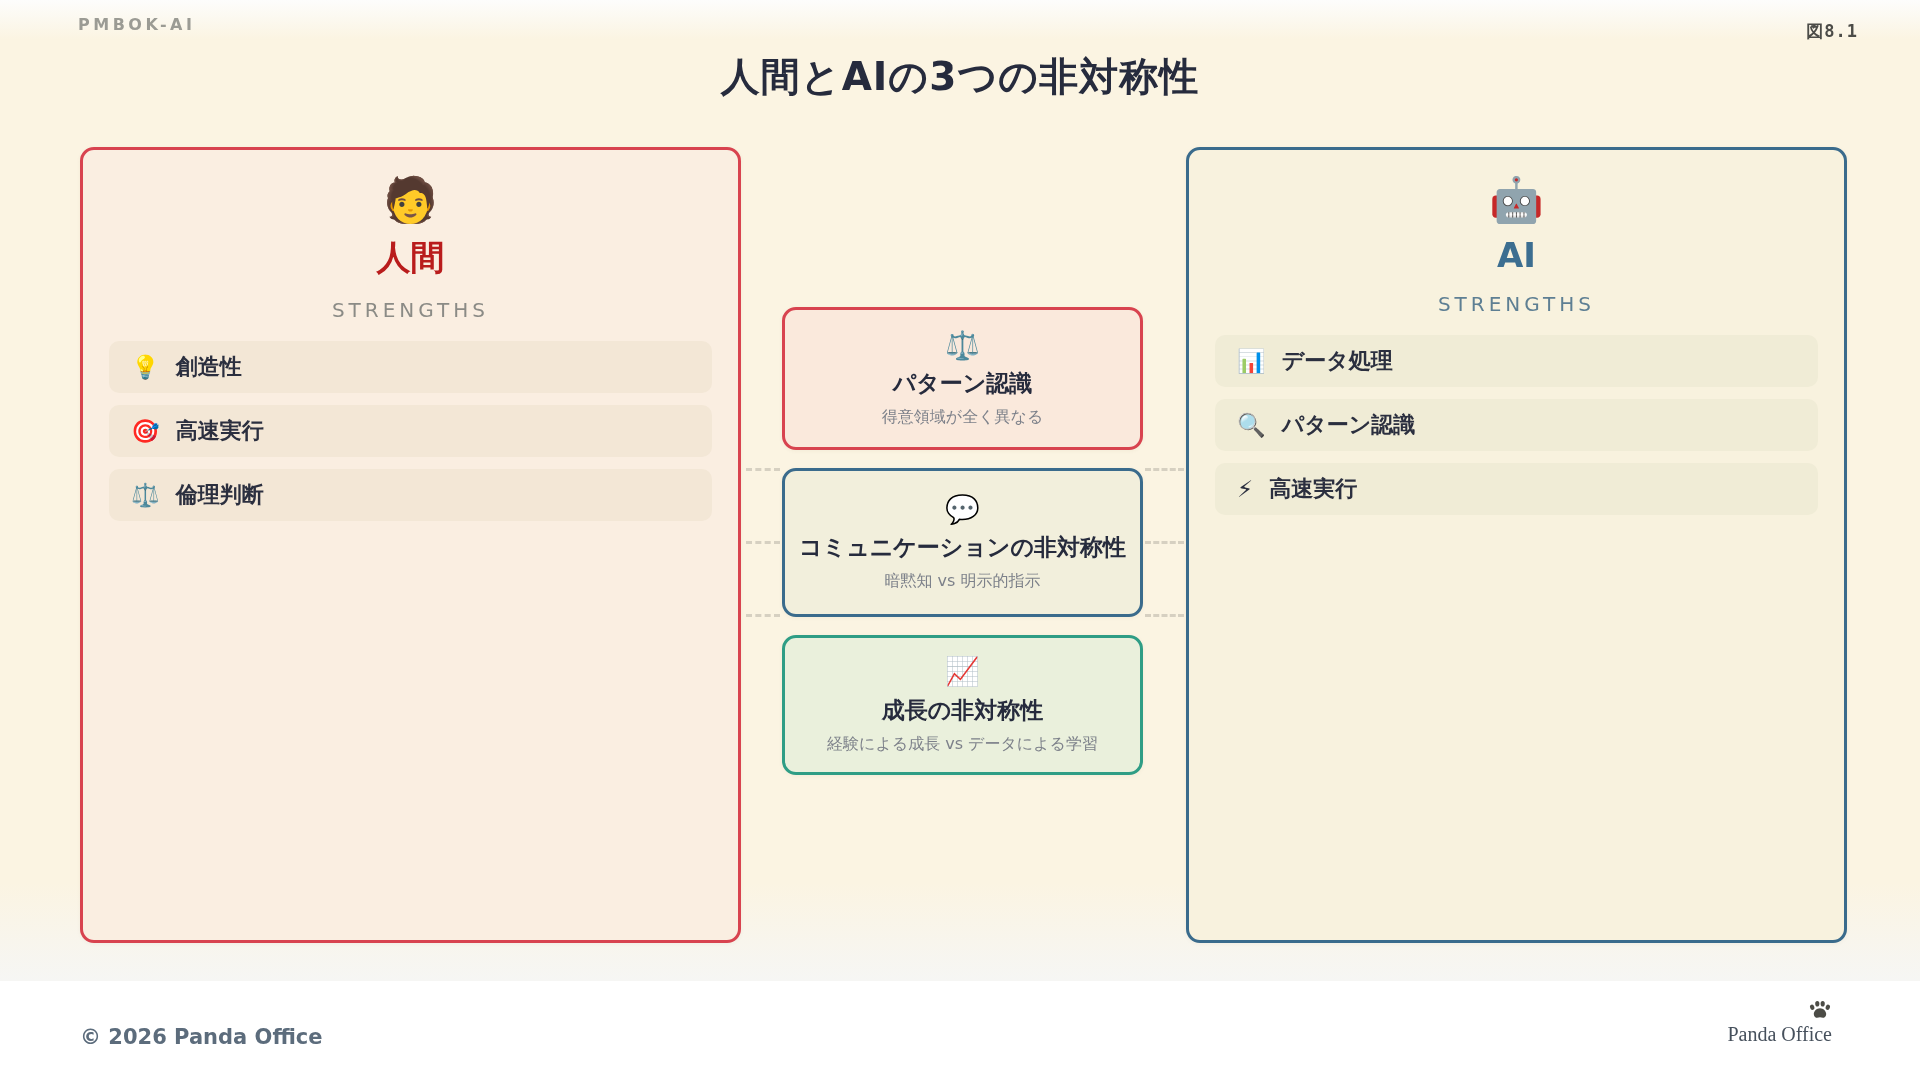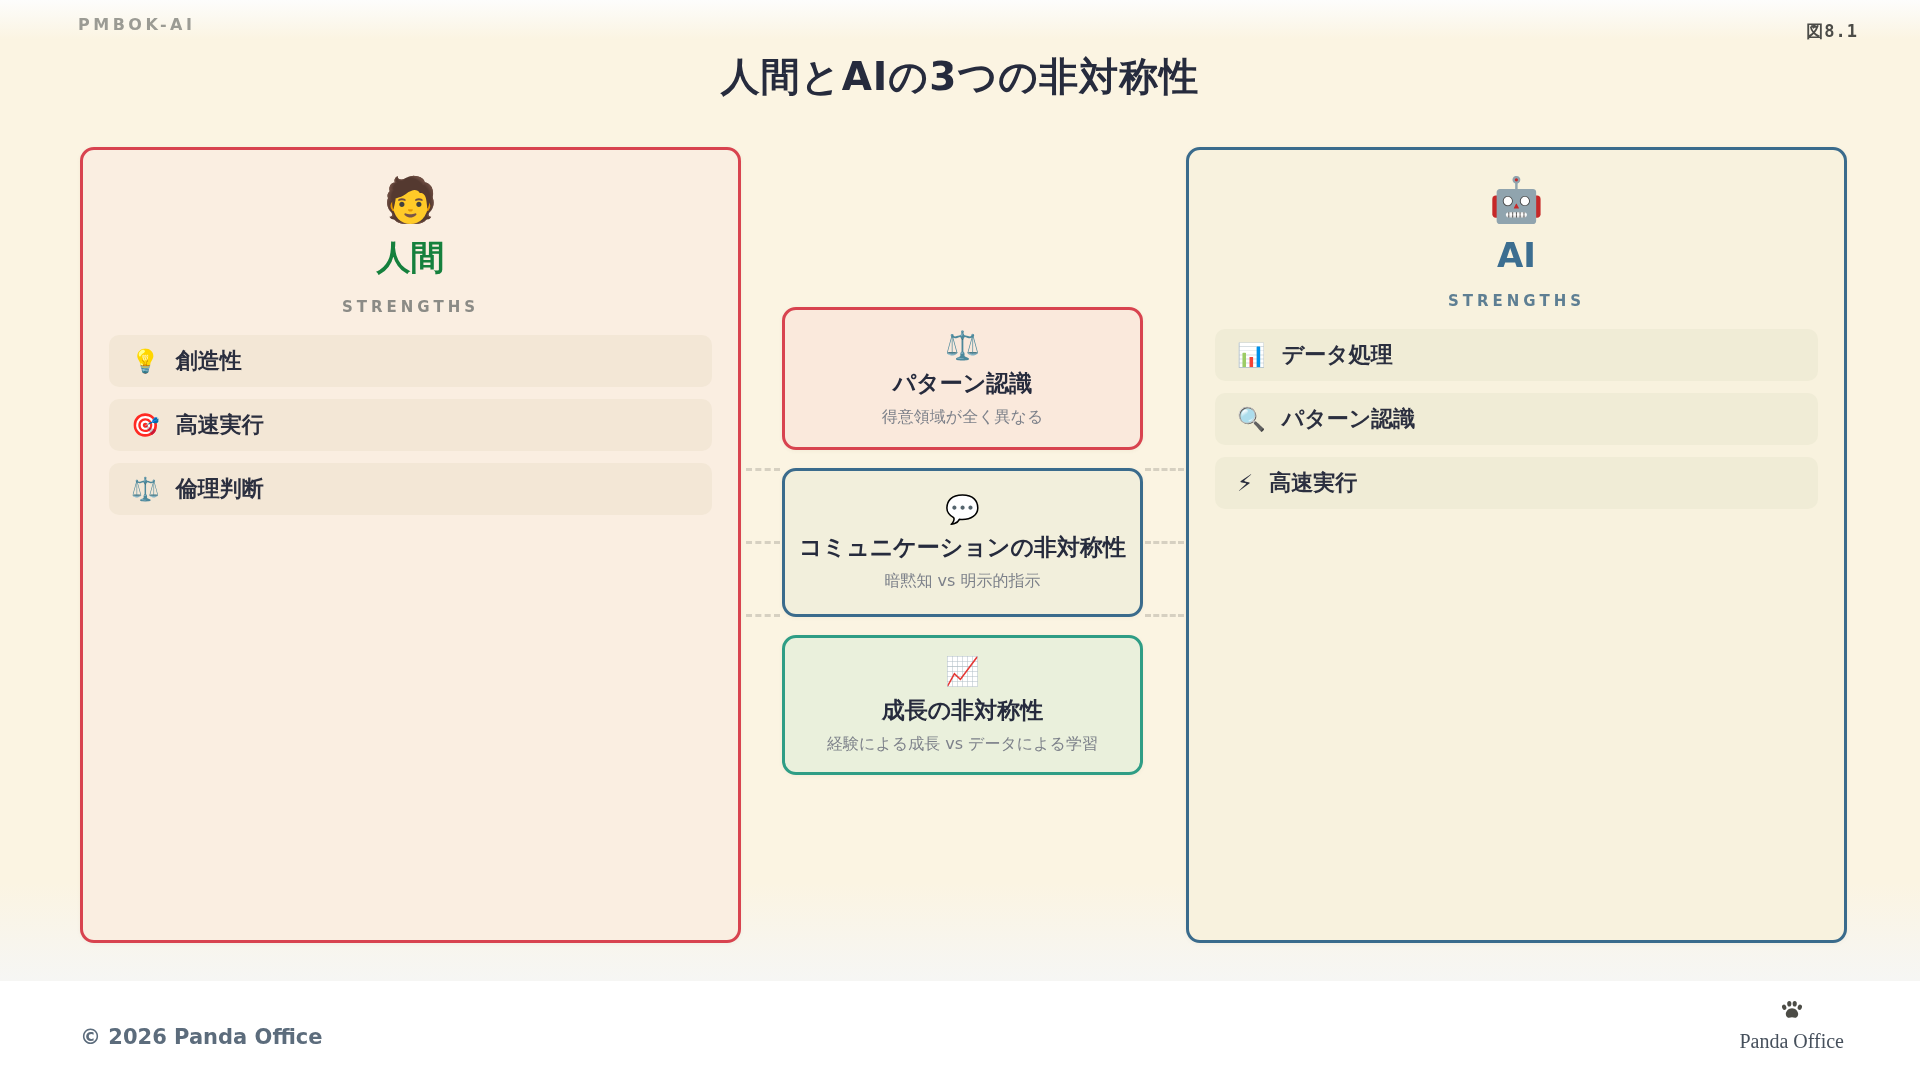--- a/index.html
+++ b/index.html
@@ -50,25 +50,25 @@
     background: #faeee1;
     border: 3px solid #d8434f;
   }
   .panel.ai {
     left: 1186px;
     background: #f8f2de;
     border: 3px solid #3a6b8c;
   }
   .panel-emoji { font-size: 44px; line-height: 1.25; margin-top: 2px; }
   .panel-name { font-size: 34px; font-weight: 800; margin-top: 8px; }
-  .panel.human .panel-name { color: #15803d; }
+  .panel.human .panel-name { color: #b91c1c; }
   .panel.ai .panel-name { color: #3c6e90; }
   .section-label {
     margin: 17px 0 19px;
-    font-size: 15px; font-weight: bold; letter-spacing: 4px;
+    font-size: 20px; font-weight: normal; letter-spacing: 4px;
   }
   .panel.human .section-label { color: #8b8b86; }
   .panel.ai .section-label { color: #5e7f93; }
   .item-list { width: 100%; display: flex; flex-direction: column; gap: 12px; }
   .item {
     display: flex; align-items: center; gap: 16px;
     height: 52px; padding: 0 22px;
     border-radius: 10px;
     font-size: 22px; font-weight: bold; color: #2b2f3f;
   }
@@ -100,22 +100,22 @@
   .connector.l { left: 746px;  width: 34px; }
   .connector.r { left: 1145px; width: 39px; }
   .cy1 { top: 468px; } .cy2 { top: 541px; } .cy3 { top: 614px; }
 
   
   .copyright {
     position: absolute; left: 80px; top: 1025px;
     font-size: 21px; font-weight: bold; color: #5c6c7c;
   }
   .logo {
-    position: absolute; right: 76px; top: 1000px;
-    display: flex; flex-direction: column; align-items: center; gap: 10px;
+    position: absolute; right: 88px; top: 1000px;
+    display: flex; flex-direction: column; align-items: flex-end; gap: 3px;
   }
   .paw { width: 24px; height: 20px; }
   .logo-text {
     font-family: "Liberation Serif", "DejaVu Serif", serif;
     font-size: 20px; color: #46505c;
   }
 </style>
 </head>
 <body>
 

